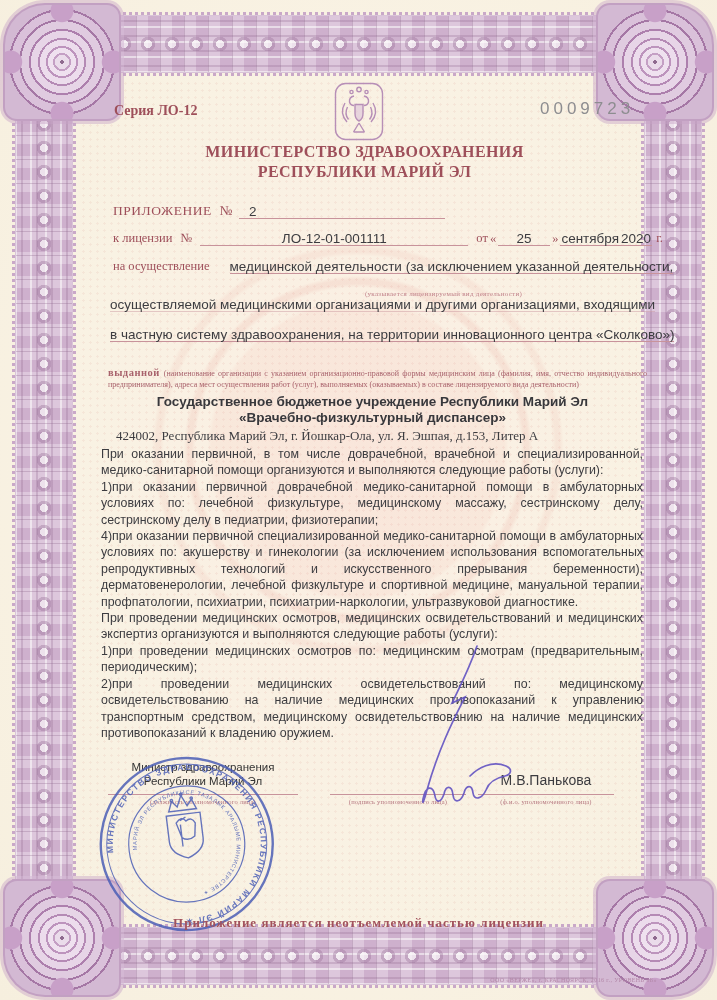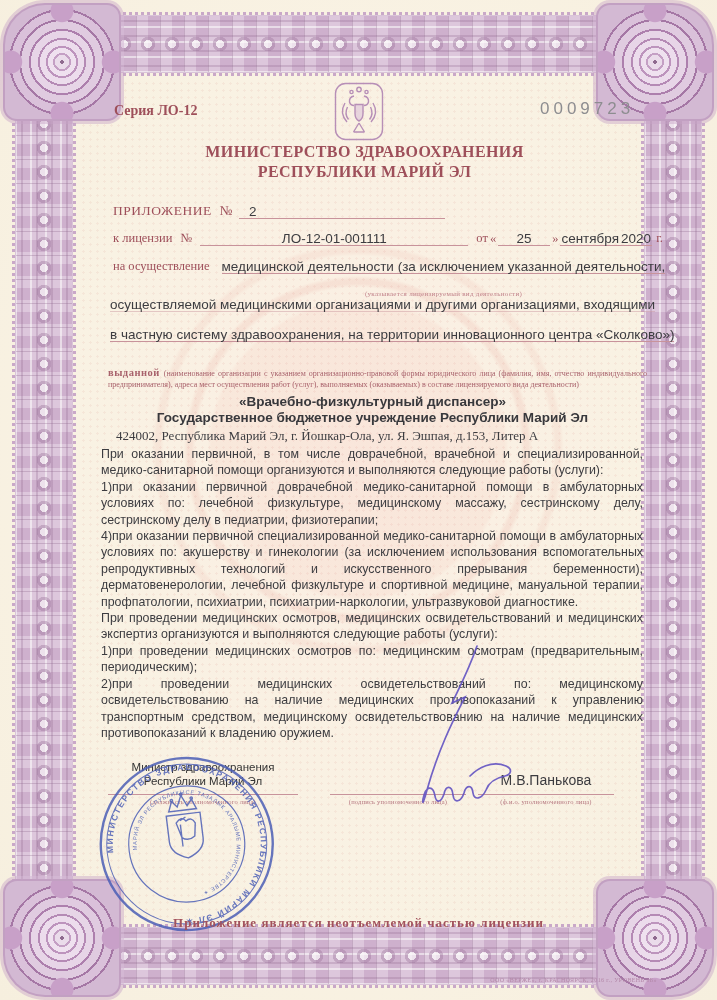--- a/index.html
+++ b/index.html
@@ -89,21 +89,21 @@
     position:relative;top:1px;white-space:nowrap;}
   .annex-row{top:203px;left:113px;text-align:center;}
   .annex-row .blank{width:196px;margin-left:6px;justify-content:flex-start;padding-left:10px;}
   .license-row{top:230px;left:113px;right:54px;}
   .license-row .blank.num{width:268px;margin:0 8px;}
   .license-row .blank.day{width:52px;text-align:center;}
   .license-row .blank.my{flex:1;justify-content:space-around;}
   .license-row .lbl.qt{margin:0 2px;}
 
   .act1{top:258px;left:113px;right:66px;}
-  .act1 .blank{flex:1;margin-left:12px;justify-content:center;align-items:center;}
+  .act1 .blank{flex:1;margin-left:20px;justify-content:center;align-items:center;}
   .act-caption{position:absolute;top:290px;left:250px;right:80px;text-align:center;
     font-size:7px;color:#c2848c;letter-spacing:.3px;}
   .act2{top:296px;left:110px;right:66px;}
   .act3{top:326px;left:110px;right:66px;}
   .act2 .blank,.act3 .blank{flex:1;justify-content:flex-start;}
   .act3 .blank{border-color:#c8939b;}
   .act2 .blank{border-color:rgba(200,147,155,.45);}
 
   .issued{position:absolute;top:360px;left:108px;right:70px;
     font-size:8px;line-height:10.5px;color:#a8616b;text-align:justify;}
@@ -217,25 +217,25 @@
       <span class="blank">
           <span class="typed">осуществляемой медицинскими организациями и другими организациями, входящими</span>
         </span>
     </div>
     <div class="row act3">
       <span class="blank">
           <span class="typed">в частную систему здравоохранения, на территории инновационного центра «Сколково»)</span>
         </span>
     </div>
 
-    <p class="issued"><span class="word">выданной</span><span>(наименование организации с указанием организационно-правовой формы юридического лица (фамилия, имя, отчество индивидуального предпринимателя), адреса мест осуществления работ (услуг), выполняемых (оказываемых)  в составе лицензируемого вида деятельности)</span></p>
+    <p class="issued"><span class="word">выданной</span><span>(наименование организации с указанием организационно-правовой формы медицинским лица (фамилия, имя, отчество индивидуального предпринимателя), адреса мест осуществления работ (услуг), выполняемых (оказываемых)  в составе лицензируемого вида деятельности)</span></p>
 
     <div class="orgname">
+      <div>Государственное бюджетное учреждение Республики Марий Эл</div>
       <div>«Врачебно-физкультурный диспансер»</div>
-      <div>Государственное бюджетное учреждение Республики Марий Эл</div>
     </div>
     <div class="address">424002, Республика Марий Эл, г. Йошкар-Ола, ул. Я. Эшпая, д.153, Литер А</div>
 
     <div class="bodytext">
       <p>При оказании первичной, в том числе доврачебной, врачебной и специализированной, медико-санитарной помощи организуются и выполняются следующие работы (услуги):</p>
       <p>1)при оказании первичной доврачебной медико-санитарной помощи в амбулаторных условиях по: лечебной физкультуре, медицинскому массажу, сестринскому делу, сестринскому делу в педиатрии, физиотерапии;</p>
       <p>4)при оказании первичной специализированной медико-санитарной помощи в амбулаторных условиях по: акушерству и гинекологии (за исключением использования вспомогательных репродуктивных технологий и искусственного прерывания беременности), дерматовенерологии, лечебной физкультуре и спортивной медицине, мануальной терапии, профпатологии, психиатрии, психиатрии-наркологии, ультразвуковой диагностике.</p>
       <p>При проведении медицинских осмотров, медицинских освидетельствований и медицинских экспертиз организуются и выполняются следующие работы (услуги):</p>
       <p>1)при проведении медицинских осмотров по: медицинским осмотрам (предварительным, периодическим);</p>
       <p>2)при проведении медицинских освидетельствований по: медицинскому освидетельствованию на наличие медицинских противопоказаний к управлению транспортным средством, медицинскому освидетельствованию на наличие медицинских противопоказаний к владению оружием.</p>

